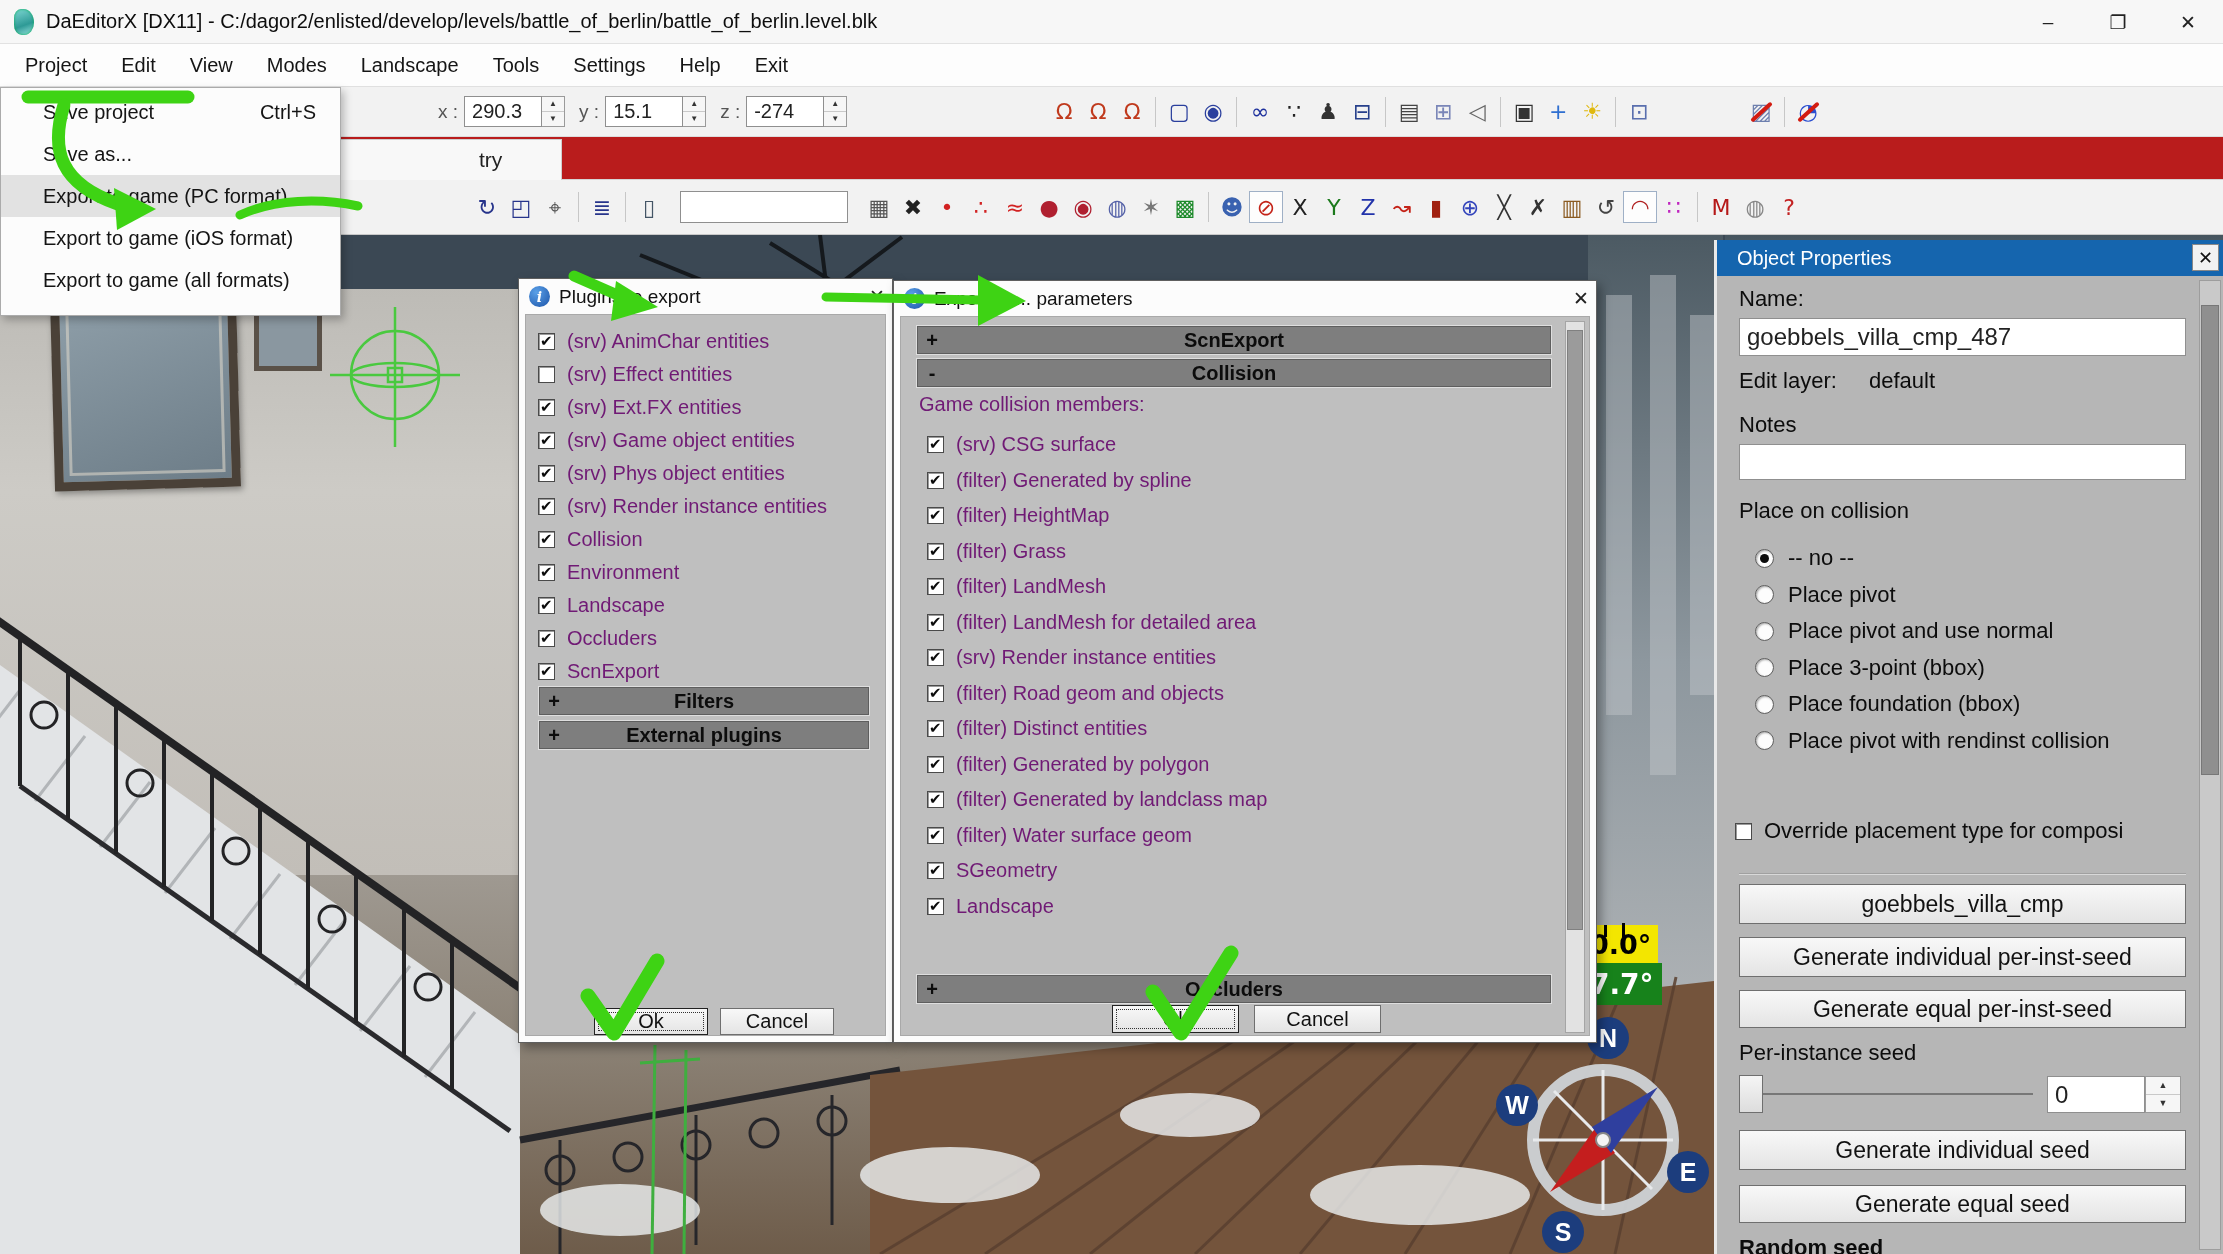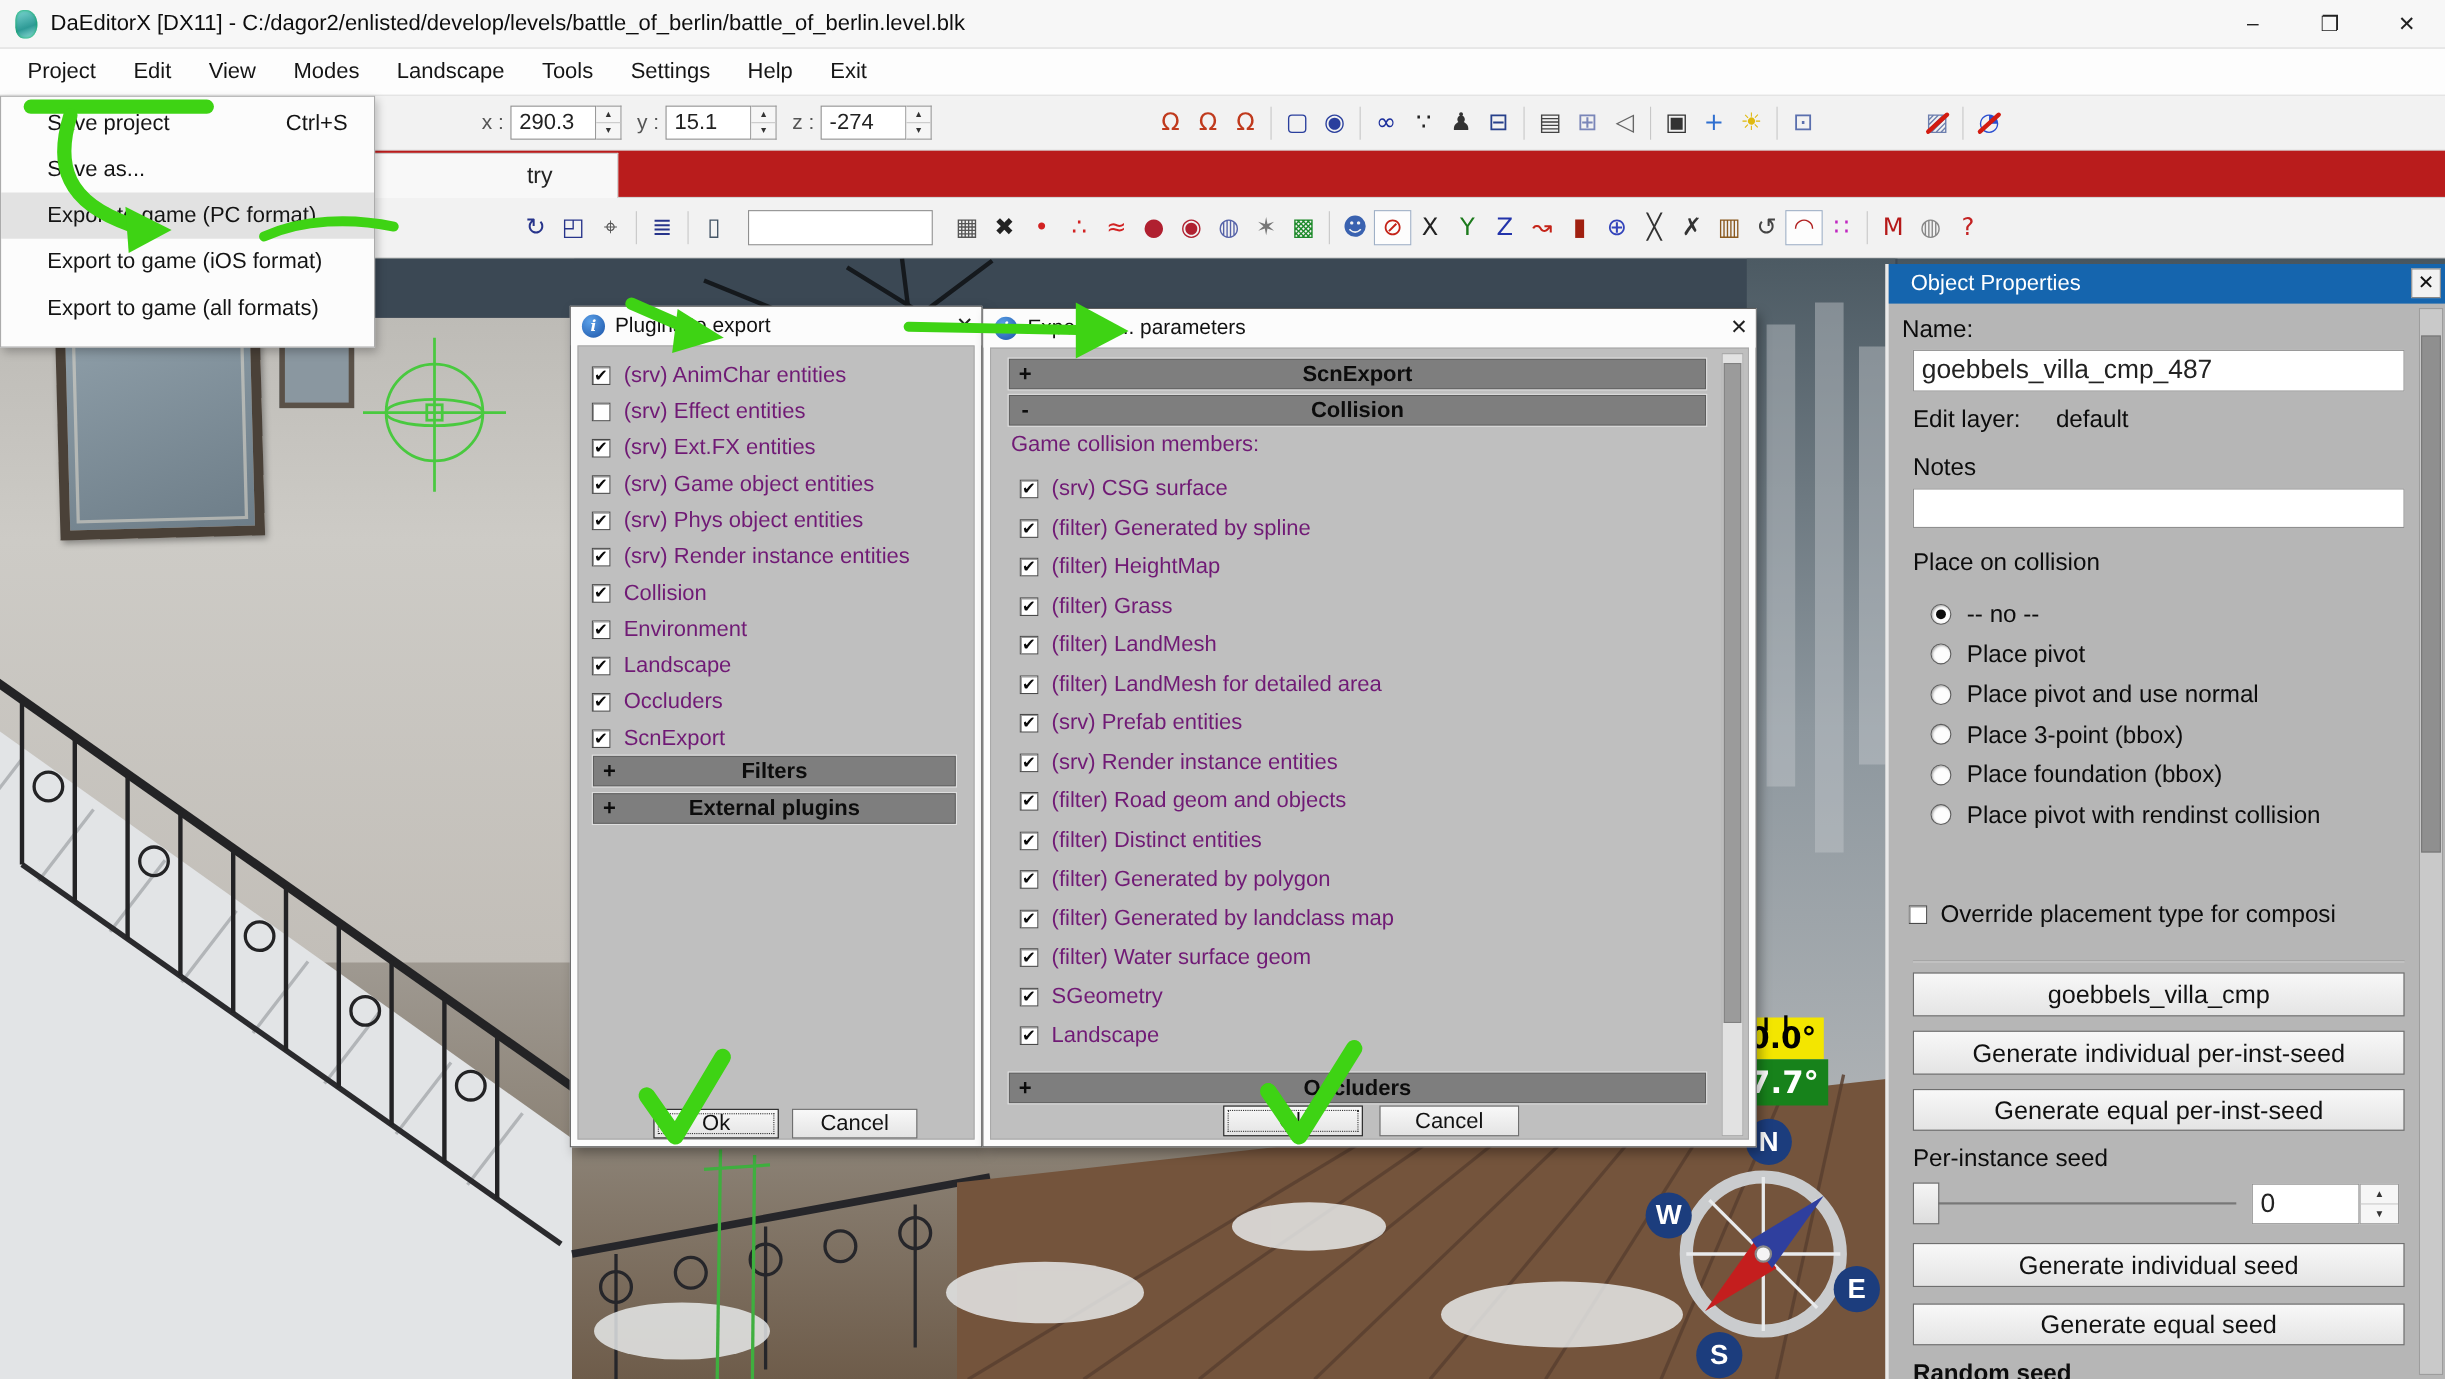--- a/index.html
+++ b/index.html
@@ -582,24 +582,20 @@
           <div class="chkrow" style="height:35.5px">
             <span class="chk checked"></span>
             <span class="chklbl">(filter) LandMesh</span>
           </div>
 
           <div class="chkrow" style="height:35.5px">
             <span class="chk checked"></span>
             <span class="chklbl">(filter) LandMesh for detailed area</span>
           </div>
 
-          <div class="chkrow" style="height:35.5px">
-            <span class="chk checked"></span>
-            <span class="chklbl">(srv) Prefab entities</span>
-          </div>
 
           <div class="chkrow" style="height:35.5px">
             <span class="chk checked"></span>
             <span class="chklbl">(srv) Render instance entities</span>
           </div>
 
           <div class="chkrow" style="height:35.5px">
             <span class="chk checked"></span>
             <span class="chklbl">(filter) Road geom and objects</span>
           </div>
@@ -648,21 +644,21 @@
 
   <div id="oppanel">
     <div class="op-title">
       <span class="cap">Object Properties</span>
     </div>
     <div class="op-x">✕</div>
     <div class="op-scroll">
         <div class="op-thumb"></div>
       </div>
 
-    <div class="op-lbl" style="left:12px;top:46px">Name:</div>
+    <div class="op-lbl" style="left:22px;top:46px">Name:</div>
     <input class="tin" readonly="" style="position: absolute; left: 22px; top: 78px; width: 447px; height: 38px; font-size: 24px;" value="goebbels_villa_cmp_487">
     <div class="op-lbl" style="left:22px;top:128px">Edit layer:</div>
     <div class="op-lbl" style="left:152px;top:128px">default</div>
     <div class="op-lbl" style="left:22px;top:172px">Notes</div>
     <input class="tin" style="position: absolute; left: 22px; top: 204px; width: 447px; height: 36px; font-size: 22px;" value="">
     <div class="op-lbl" style="left:22px;top:258px">Place on collision</div>
 
     <div style="position:absolute;left:38px;top:300px;width:430px">
 
         <div class="radiorow" style="position:relative;height:36.5px">

